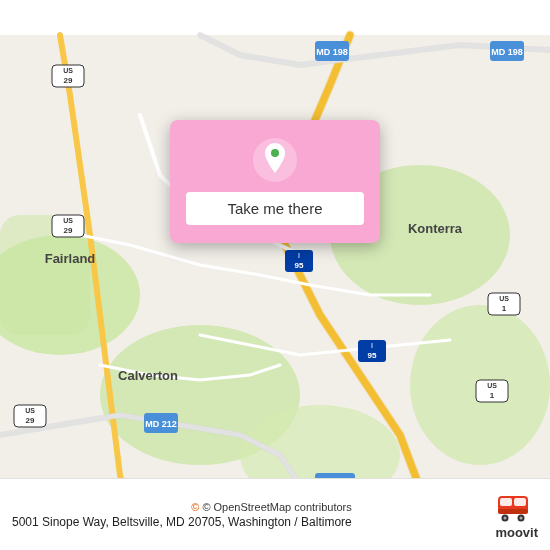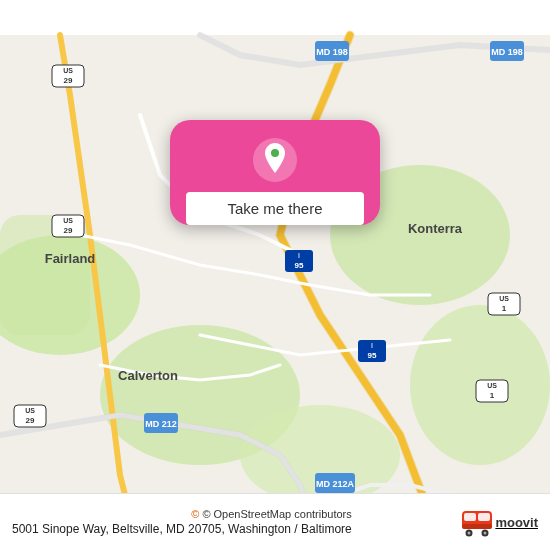--- a/index.html
+++ b/index.html
@@ -23,26 +23,26 @@
       width: 550px;
       height: 550px;
     }
 
     
     #popup-card {
       position: absolute;
       top: 120px;
       left: 170px;
       width: 210px;
-      background-color: #ec4899;
-      border-radius: 20px;
+      background-color: #f9a8d4;
+      border-radius: 8px;
       display: flex;
       flex-direction: column;
       align-items: center;
-      padding: 18px 16px 0 16px;
+      padding: 18px 16px 18px 16px;
       box-shadow: 0 4px 16px rgba(0,0,0,0.3);
     }
 
     #location-icon-wrap {
       width: 44px;
       height: 44px;
       border-radius: 50%;
       background: rgba(255,255,255,0.25);
       display: flex;
       align-items: center;
@@ -94,25 +94,24 @@
 
     #address-text {
       font-size: 12px;
       color: #222;
       font-weight: 400;
       margin-top: 2px;
     }
 
     #moovit-logo {
       display: flex;
-      flex-direction: row;
-      align-items: center;
+      flex-direction: column;
+      align-items: flex-start;
       flex-shrink: 0;
       margin-left: 10px;
-      text-decoration: underline;
     }
 
     .moovit-icon {
       display: flex;
       align-items: center;
       gap: 2px;
     }
 
     .moovit-text {
       font-size: 13px;

